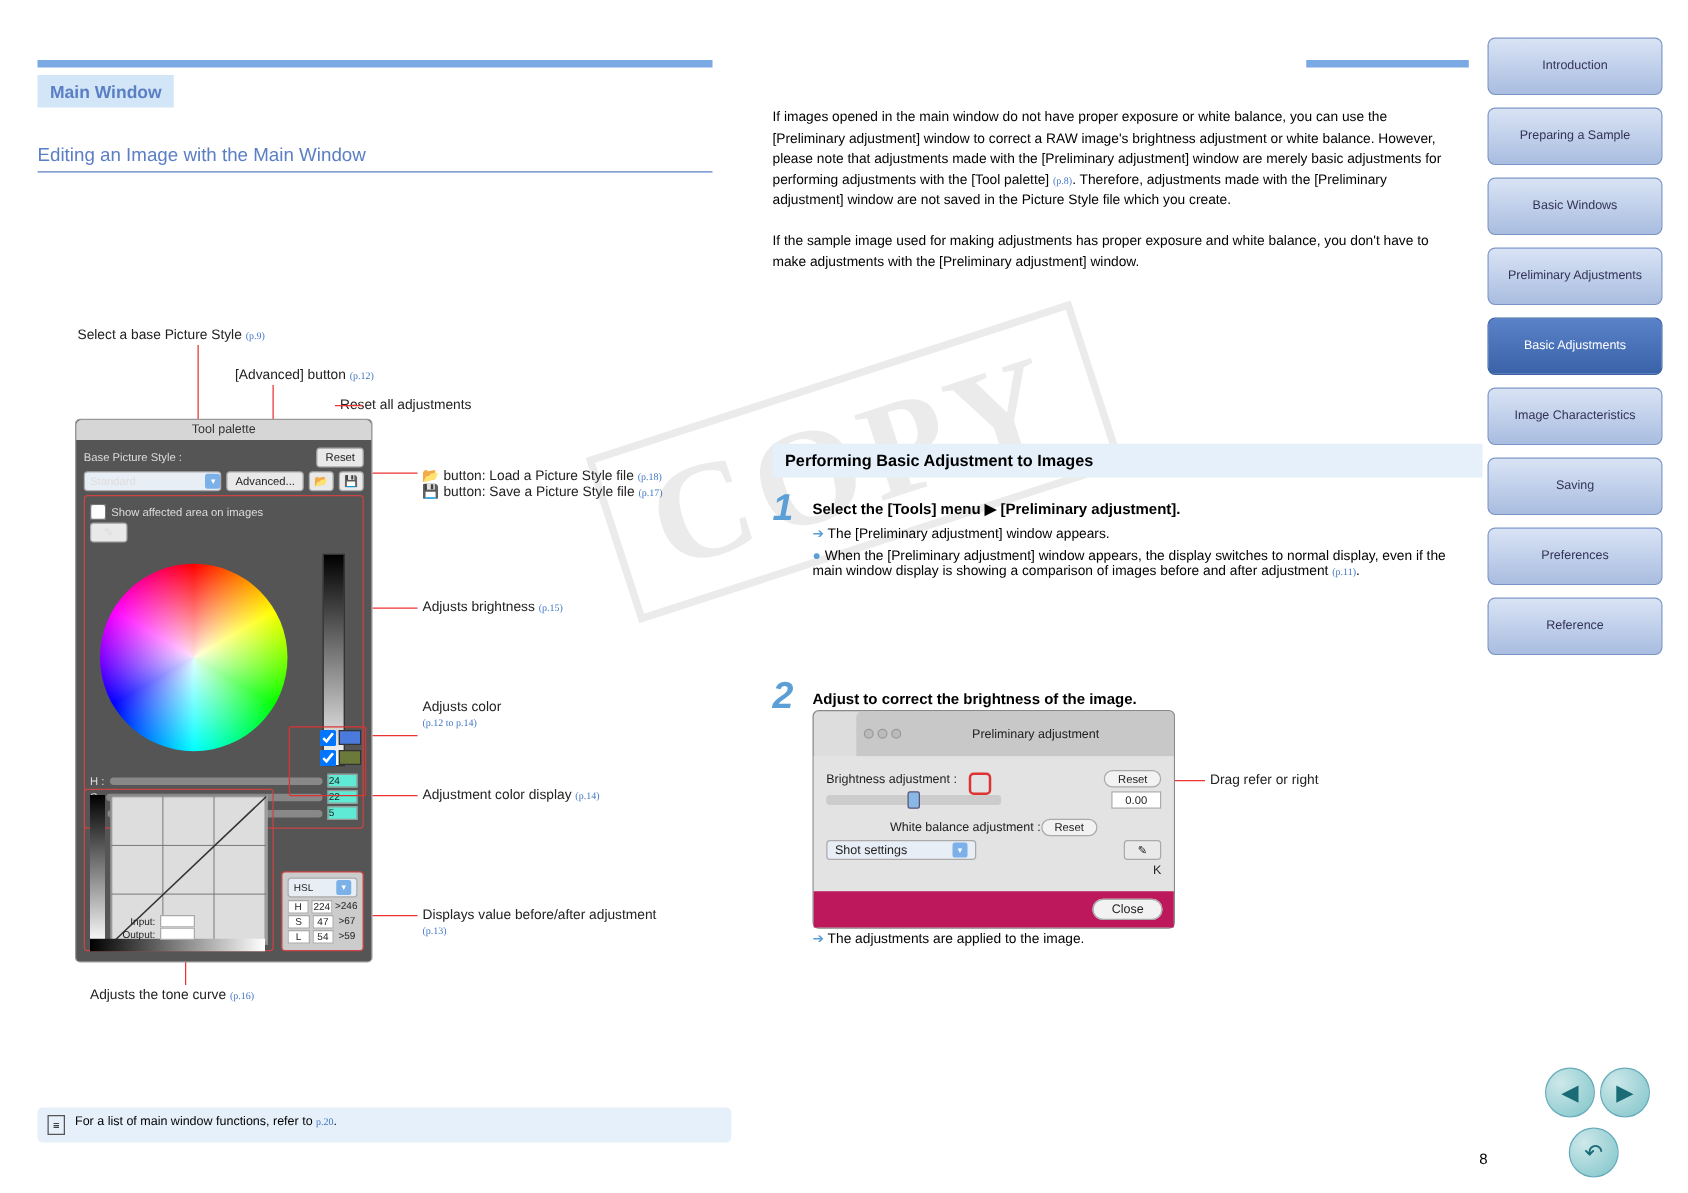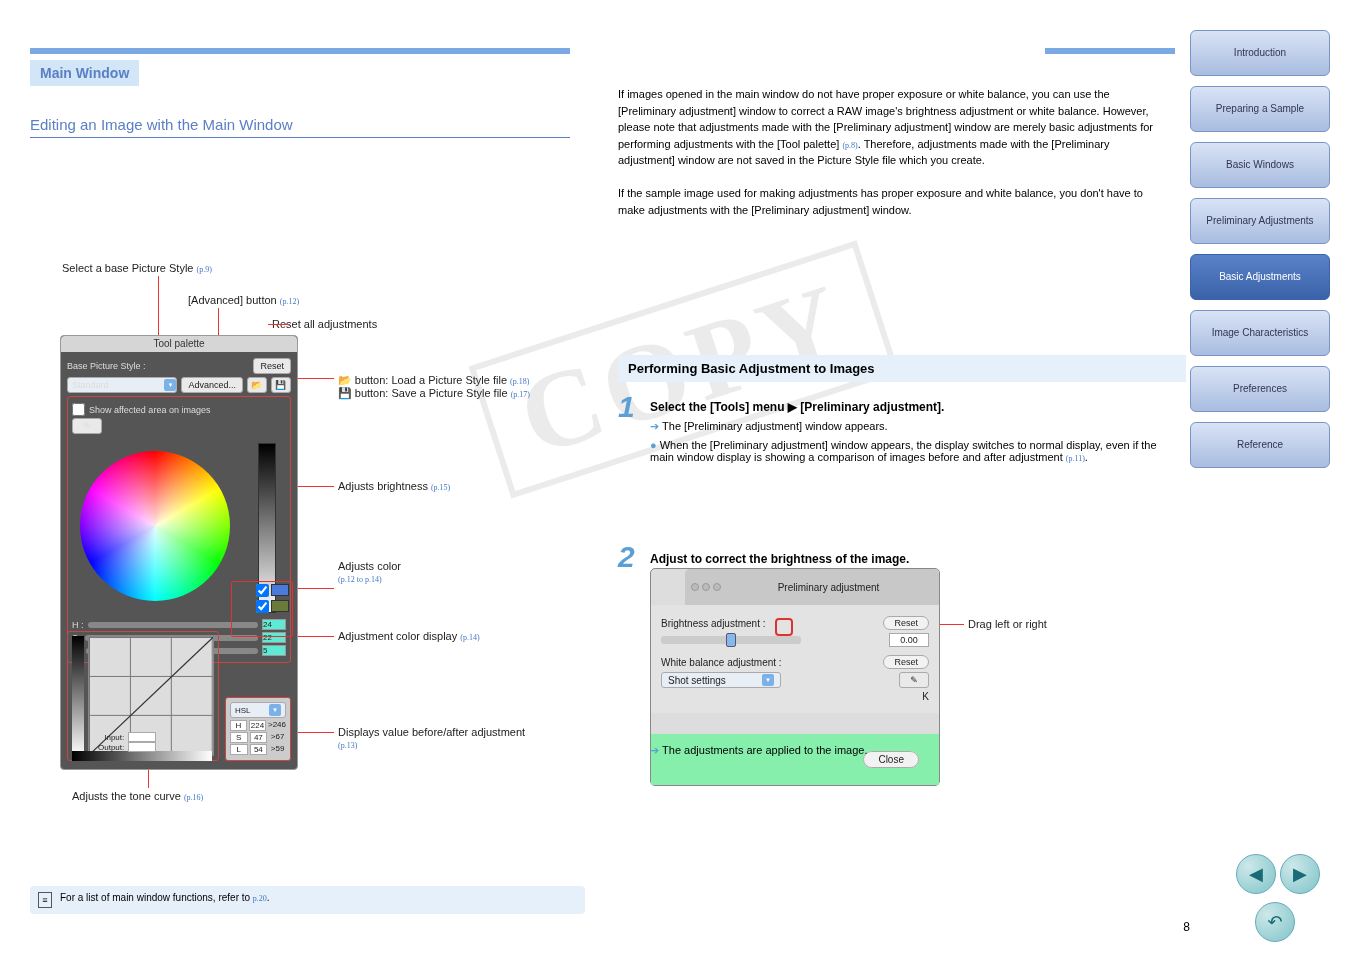--- a/index.html
+++ b/index.html
@@ -72,21 +72,21 @@
   .prelim-win { position:absolute; left:650px; top:568px; width:290px; background:#ddd; border:1px solid #888; border-radius:5px; font-size:10px; color:#222; }
   .prelim-win .titlebar { background:#c8c8c8; border-radius:5px 5px 0 0; height:36px; display:flex; align-items:center; padding:0 6px; gap:3px; font-size:10px;margin-left:34px;}
   .prelim-win .dot { width:8px; height:8px; border-radius:50%; background:#bbb; border:1px solid #999;}
   .prelim-win .body { padding:8px 10px; background:#e3e3e3;}
   .prelim-win .brow { display:flex; align-items:center; justify-content:space-between; margin:3px 0;}
   .prelim-win .slider { width:140px; height:8px; background:#ccc; border-radius:3px; position:relative;}
   .prelim-win .slider .thumb { position:absolute; left:50%; top:-3px; width:10px; height:14px; background:#8ab8e6; border:1px solid #557; border-radius:2px; transform:translateX(-50%);}
   .prelim-win .reset { background:#f2f2f2; border:1px solid #aaa; border-radius:10px; padding:1px 10px; font-size:9px;}
   .prelim-win .valbox { width:40px; border:1px solid #aaa; background:#fff; text-align:center; font-size:9px; padding:1px;}
   .prelim-win .sel { background:#e8eef6; border:1px solid #aaa; border-radius:3px; padding:1px 6px; width:120px; display:flex; justify-content:space-between; align-items:center;}
-  .prelim-win .footer { background:#86efac; padding:20px; text-align:right;margin-top:21px;}
+  .prelim-win .footer { background:#be185d; padding:9px; text-align:right;}
   .prelim-win .close-btn { background:#f2f2f2; border:1px solid #aaa; border-radius:10px; padding:2px 14px; font-size:10px;}
   .red-circle { position:absolute; border:2px solid #d33; border-radius:4px; }
 
   
   .sidenav { position:absolute; right:20px; top:30px; width:140px; }
   .sidenav .item { height:46px; margin-bottom:10px; border-radius:6px; background:linear-gradient(#d9e3f5,#a9bde0); border:1px solid #7a94c8; display:flex; flex-direction:column; justify-content:center; align-items:center; font-size:10px; color:#335; text-align:center; padding:2px; line-height:1.2;}
   .sidenav .item.active { background:linear-gradient(#5a82c8,#3a62a8); color:#fff; border-color:#3a62a8;}
   .navbtns { position:absolute; right:30px; bottom:60px; display:flex; gap:4px;}
   .navbtns .circ { width:40px; height:40px; border-radius:50%; background:radial-gradient(circle at 30% 30%, #cde8ea, #7fc4c8); border:1px solid #6ab; display:flex; align-items:center; justify-content:center; font-size:18px; color:#1a6b75;}
   .undo-circ { position:absolute; right:55px; bottom:12px; width:40px; height:40px; border-radius:50%; background:radial-gradient(circle at 30% 30%, #cde8ea, #7fc4c8); border:1px solid #6ab; display:flex; align-items:center; justify-content:center; font-size:18px; color:#1a6b75;}
@@ -307,42 +307,42 @@
     <div class="brow">
       <span>Brightness adjustment :</span>
       <span class="reset">Reset</span>
     </div>
     <div class="brow">
       <div class="slider">
         <div class="thumb"></div>
       </div>
       <span class="valbox">0.00</span>
     </div>
-    <div class="brow" style="margin-top:8px;">
+    <div class="brow" style="margin-top:8px;justify-content:center;">
       <span>White balance adjustment :</span>
       <span class="reset">Reset</span>
     </div>
     <div class="brow">
       <div class="sel">
           <span>Shot settings</span>
           <span class="dropdown-caret">▾</span>
         </div>
       <span class="tp-icon-btn" style="width:30px;">✎</span>
     </div>
     <div class="brow" style="justify-content:flex-end;">
       <span>K</span>
     </div>
   </div>
   <div class="footer">
     <span class="close-btn">Close</span>
   </div>
 </div>
 <div class="red-circle" style="left:775px; top:618px; width:18px; height:18px;"></div>
 <div class="line-red" style="left:940px; top:624px; width:24px; height:1px;"></div>
-<div class="label" style="left:968px; top:618px;">Drag left or right</div>
+<div class="label" style="left:968px; top:618px;">Drag refer or right</div>
 
 <div style="position:absolute; left:650px; top:744px; font-size:11px;">
   <span class="arrow-rt">➔</span>
   <span>The adjustments are applied to the image.</span>
 </div>
 
 <div class="footer-note">
   <span class="note-icon">≡</span>
   <span>
     <span>For a list of main window functions, refer to</span>
@@ -350,20 +350,21 @@
   </span>
 </div>
 
 <div class="sidenav">
   <div class="item">Introduction</div>
   <div class="item">Preparing a Sample</div>
   <div class="item">Basic Windows</div>
   <div class="item">Preliminary Adjustments</div>
   <div class="item active">Basic Adjustments</div>
   <div class="item">Image Characteristics</div>
+  <div class="item">Saving</div>
   <div class="item">Preferences</div>
   <div class="item">Reference</div>
 </div>
 
 <div class="navbtns">
   <div class="circ">◀</div>
   <div class="circ">▶</div>
 </div>
 <div class="undo-circ">↶</div>
 

